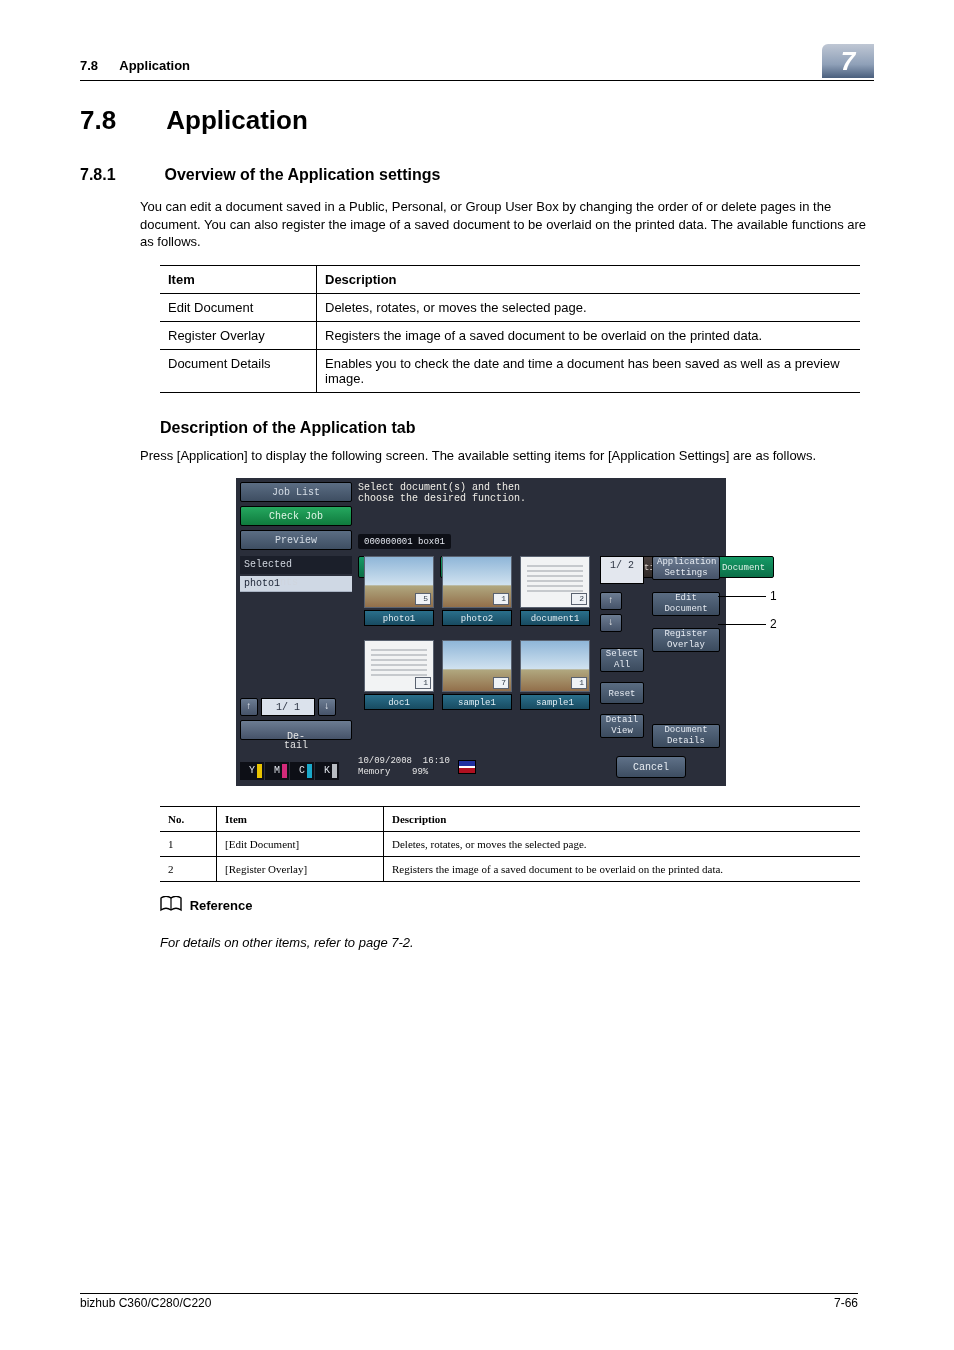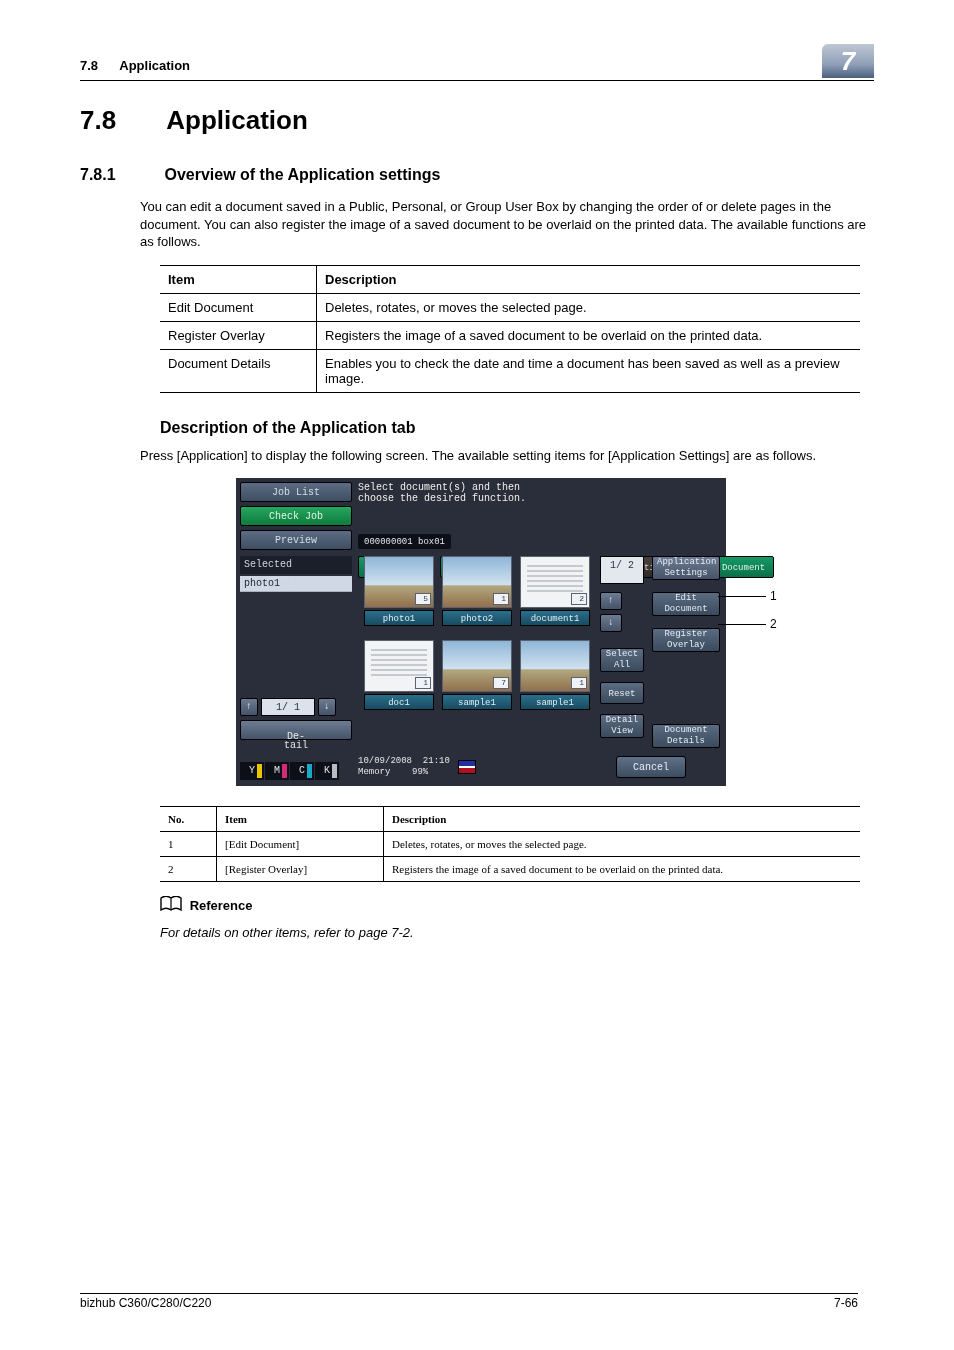--- a/index.html
+++ b/index.html
@@ -133,21 +133,21 @@
   table.numtable th:nth-child(2),
   table.numtable td:nth-child(2) { width: 150px; border-right: 1px solid #000; }
 
   
   .ref-block {
     margin-left: 80px;
     font-size: 13px;
   }
   .ref-block .ref-title { font-weight: bold; display:inline-block; vertical-align: middle; }
   .book-icon { display:inline-block; vertical-align: middle; margin-right: 4px; }
-  .ref-block .ref-body { font-style: italic; margin-top: 10px; }
+  .ref-block .ref-body { font-style: italic; margin-top: 20px; }
 
   
   .footer {
     position: absolute;
     bottom: 40px;
     left: 80px;
     right: 96px;
     border-top: 1px solid #000;
     font-size: 12px;
     padding-top: 2px;
@@ -584,21 +584,21 @@
 Overlay</div>
             <div style="height:54px"></div>
             <div class="rbtn two" style="white-space:pre-line;">Document
 Details</div>
           </div>
         </div>
       </div>
 
       <div class="statusbar">
         <div>
-          <div class="dt"><span>10/09/2008</span>&nbsp;&nbsp;<span>21:10</span></div>
+          <div class="dt"><span>10/09/2008</span>&nbsp;&nbsp;<span>16:10</span></div>
           <div class="mem"><span>Memory</span>&nbsp;&nbsp;&nbsp;&nbsp;<span>99%</span></div>
         </div>
         <div class="flag"></div>
       </div>
 
       <div class="cancel-btn">Cancel</div>
 
       <div class="ymck">
         <span class="y">Y</span>
         <span class="m">M</span>

